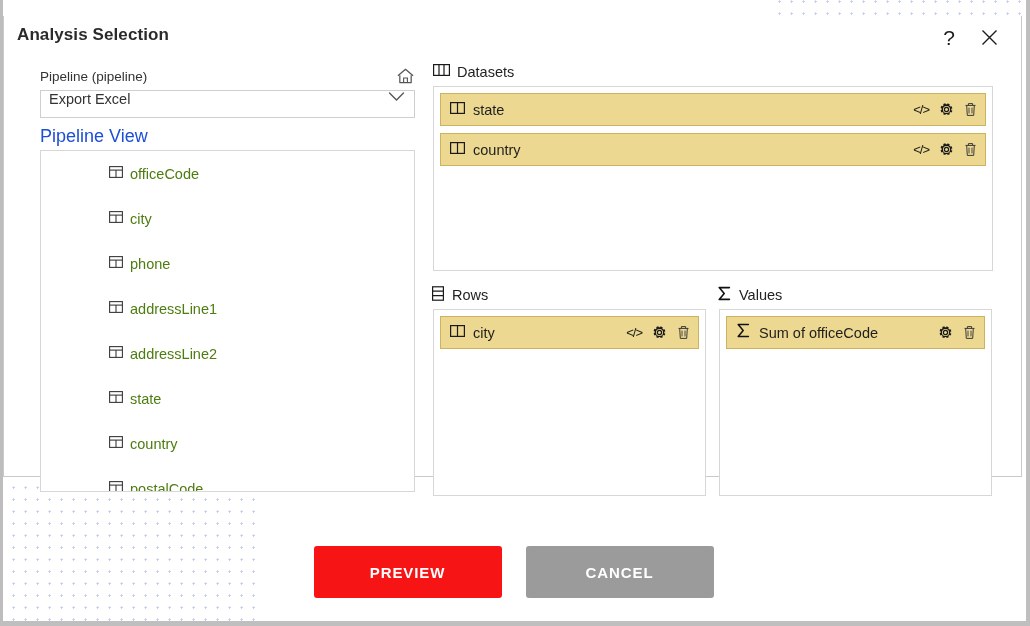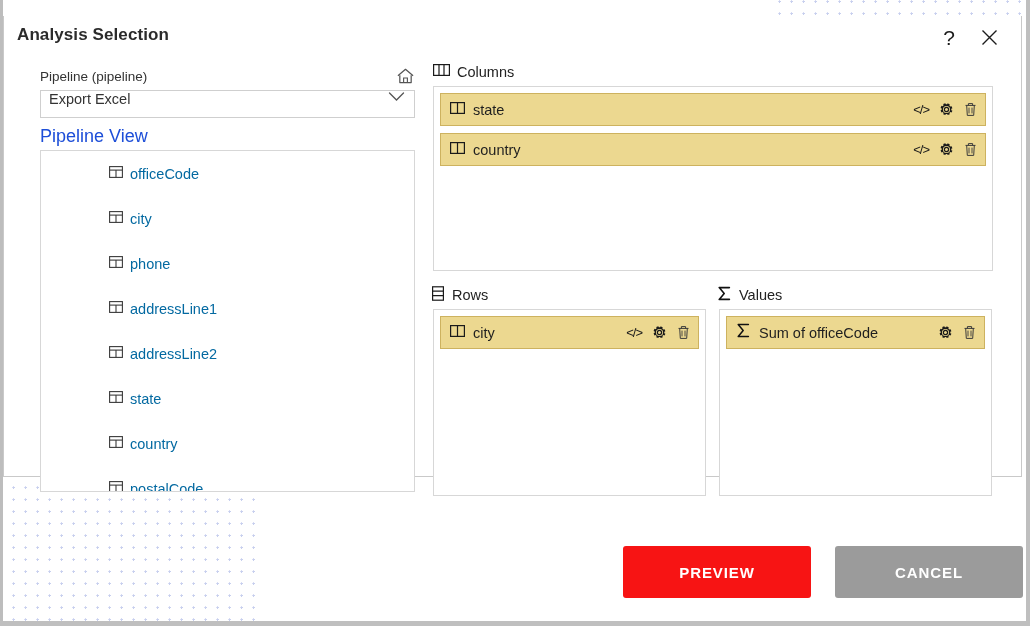--- a/index.html
+++ b/index.html
@@ -136,21 +136,21 @@
   .pipe-item {
     height: 45px;
     display: flex;
     align-items: center;
     padding-left: 68px;
     box-sizing: border-box;
     cursor: pointer;
   }
   .pipe-item-label {
     font-size: 14.5px;
-    color: #0369a1;
+    color: #4d7c0f;
     margin-left: 7px;
   }
 
   
   .panel-head {
     display: flex;
     align-items: center;
     gap: 7px;
     height: 20px;
     margin-bottom: 5px;
@@ -197,21 +197,21 @@
   #values-head  { position: absolute; left: 713px; top: 269px; }
   #values-zone  { position: absolute; left: 715px; top: 293px; width: 273px; height: 187px; }
 
   
   .btn-row {
     position: absolute;
     left: 0;
     top: 530px;
     width: 1019px;
     display: flex;
-    justify-content: flex-end;
+    justify-content: center;
     gap: 24px;
   }
   .btn {
     width: 188px;
     height: 52px;
     border: none;
     border-radius: 3px;
     color: #ffffff;
     font-size: 15px;
     font-weight: bold;
@@ -356,21 +356,21 @@
       </div>
     </div>
 
     <div class="panel-head" id="columns-head">
       <span>
         <svg width="17" height="14" viewBox="0 0 17 14" aria-hidden="true">
           <rect x="0.6" y="1.6" width="15.8" height="10.8" fill="#fff" stroke="#1a1a1a" stroke-width="1.2"></rect>
           <path d="M6 1.6 V12.4 M11 1.6 V12.4" stroke="#1a1a1a" stroke-width="1.2"></path>
         </svg>
       </span>
-      <span class="panel-head-text">Columns</span>
+      <span class="panel-head-text">Datasets</span>
     </div>
 
     <div class="drop-zone" id="columns-zone">
       <div class="chip">
         <span>
           <svg width="15" height="14" viewBox="0 0 15 14" aria-hidden="true">
             <rect x="0.6" y="1.6" width="13.8" height="10.8" fill="none" stroke="#1a1a1a" stroke-width="1.2"></rect>
             <path d="M7.5 1.6 V12.4" stroke="#1a1a1a" stroke-width="1.2"></path>
           </svg>
         </span>

